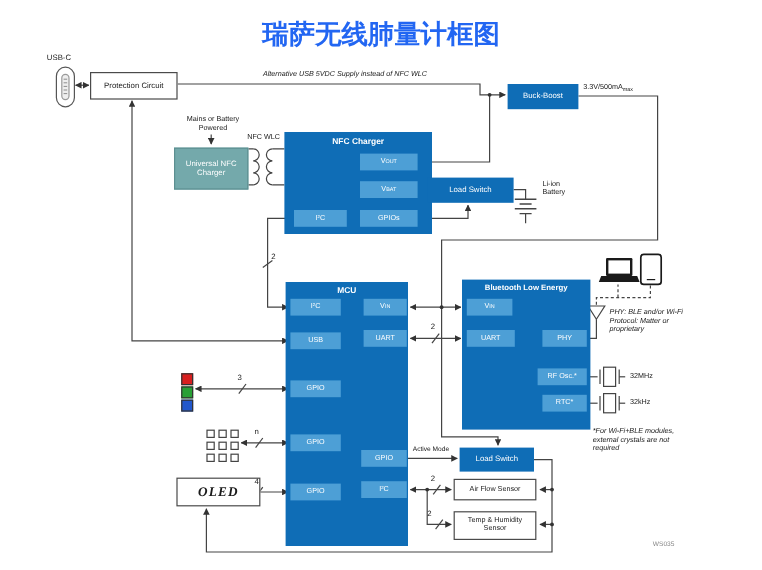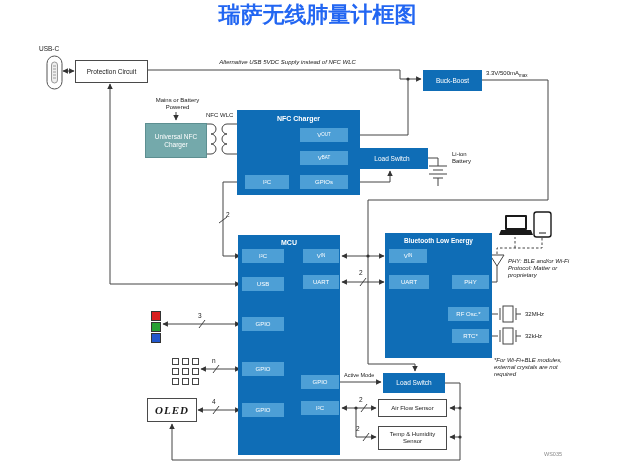--- a/index.html
+++ b/index.html
@@ -1,18 +1,18 @@
 <!DOCTYPE html>
 <html><head>
 <meta charset="utf-8">
 <style>
   html,body{margin:0;padding:0;background:#fff;}
   #stage{position:relative;width:635px;height:475px;background:#fff;overflow:hidden;
          font-family:"Liberation Sans","DejaVu Sans",sans-serif;color:#1a1a1a;}
-  #title{position:absolute;left:0;top:0;width:635px;text-align:center;
+  #title{position:absolute;left:0;top:14px;width:635px;text-align:center;
          font-size:22px;font-weight:bold;color:#2266f2;}
   svg.wires{position:absolute;left:0;top:0;z-index:1;}
   .box{position:absolute;box-sizing:border-box;display:flex;align-items:center;
        justify-content:center;text-align:center;z-index:2;line-height:1.1;}
   .blue{background:#0f6db6;color:#fff;}
   .teal{background:#74a9ab;color:#fff;border:1px solid #5d8f91;}
   .whitebox{background:#fff;border:1px solid #4a4a4a;color:#1a1a1a;}
   .subblk{position:absolute;box-sizing:border-box;background:#4d9fd6;color:#fff;
           display:flex;align-items:center;justify-content:center;font-size:6px;z-index:3;line-height:1;}
   .subblk sub{font-size:4.5px;}
@@ -236,21 +236,21 @@
       <div class="key" style="left:182px;top:358px;"></div>
       <div class="key" style="left:192px;top:358px;"></div>
     <div class="key" style="left:172px;top:368px;"></div>
       <div class="key" style="left:182px;top:368px;"></div>
       <div class="key" style="left:192px;top:368px;"></div>
     <div class="key" style="left:172px;top:378px;"></div>
       <div class="key" style="left:182px;top:378px;"></div>
       <div class="key" style="left:192px;top:378px;"></div>
   </div>
 
-  <div class="box whitebox" id="oledbox" style="left:147px;top:398px;width:50px;height:24px;">
+  <div class="box whitebox" id="oledbox" style="left:147px;top:398px;width:70px;height:24px;">
     <span>OLED</span>
   </div>
 
   <div class="buslbl" style="left:226px;top:211px;">2</div>
   <div class="buslbl" style="left:359px;top:269px;">2</div>
   <div class="buslbl" style="left:198px;top:312px;">3</div>
   <div class="buslbl" style="left:212px;top:357px;">n</div>
   <div class="buslbl" style="left:212px;top:398px;">4</div>
   <div class="buslbl" style="left:359px;top:396px;">2</div>
   <div class="buslbl" style="left:356px;top:425px;">2</div>

